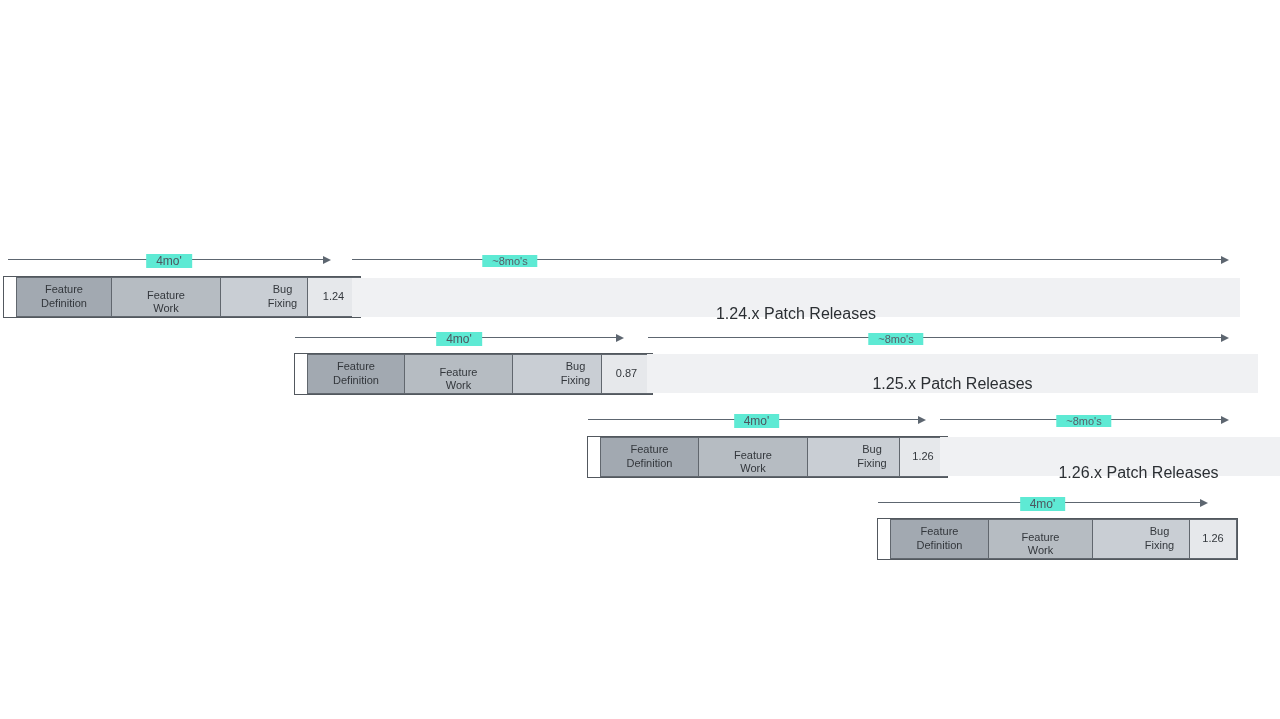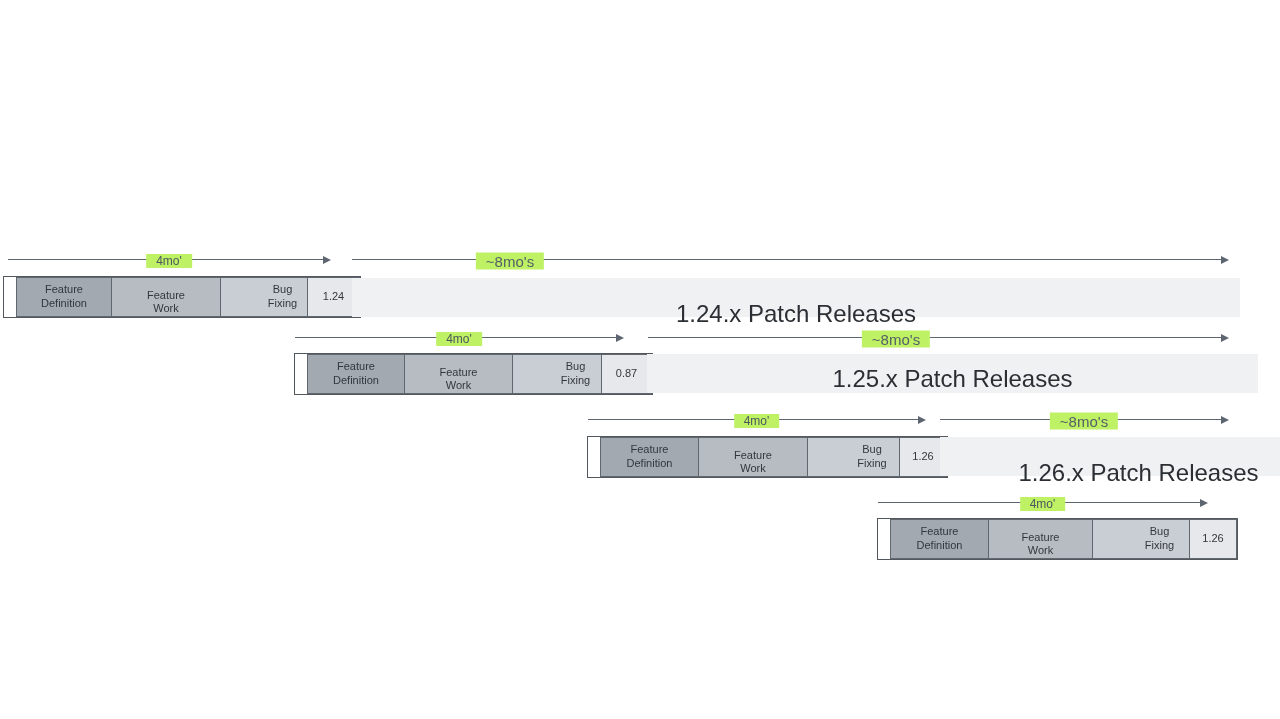--- a/index.html
+++ b/index.html
@@ -33,25 +33,25 @@
     border-top:1.5px solid var(--arrow);
   }
   .arrow::after{
     content:"";position:absolute;right:-1px;top:4px;
     border-left:8px solid var(--arrow);
     border-top:4px solid transparent;
     border-bottom:4px solid transparent;
   }
   .arrow .arrow-label{
     position:absolute;top:9px;transform:translate(-50%,-50%);
-    background:#bef264;padding:0 10px;white-space:nowrap;
+    background:#5eead4;padding:0 10px;white-space:nowrap;
     color:var(--label-gray);
   }
   .arrow .dev-label{left:50%;font-size:12px;color:#4d565f;}
-  .arrow .patch-duration-label{font-size:15px;}
+  .arrow .patch-duration-label{font-size:11px;}
   
   .phase-boxes{
     position:absolute;height:40px;display:flex;
     outline:1px solid var(--outer-border);
   }
   .cell{
     box-sizing:border-box;height:40px;
     border:1px solid var(--box-border);
     display:flex;align-items:center;justify-content:center;
     text-align:center;font-size:11px;line-height:1.25;
@@ -62,21 +62,21 @@
   .cell.fd{background:var(--feature-definition);margin-left:12px;}
   .cell.fw{background:var(--feature-work);align-items:flex-end;}
   .cell.bf{background:var(--bug-fixing);padding-left:37px;}
   .cell.version{background:var(--version-box);font-size:11px;}
   
   .patch-bar{
     position:absolute;height:39px;background:var(--patch-bar);
     display:flex;align-items:center;justify-content:center;
   }
   .patch-bar span{
-    font-size:24px;color:var(--patch-text);white-space:nowrap;margin-top:32px;
+    font-size:16px;color:var(--patch-text);white-space:nowrap;margin-top:32px;
   }
 </style>
 </head>
 <body>
 
 <div class="canvas">
 
   <div class="arrow" style="left:8px;top:252px;width:322px;">
     <span class="arrow-label dev-label">4mo'</span>
   </div>

